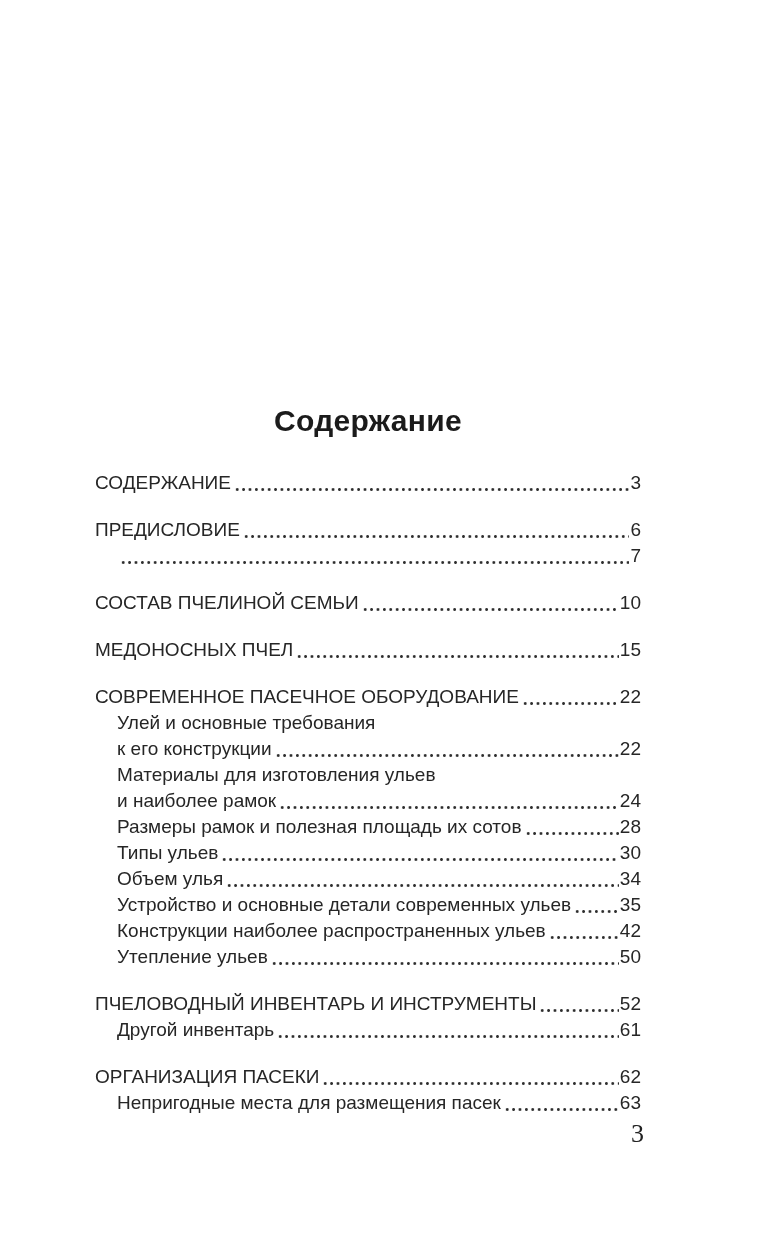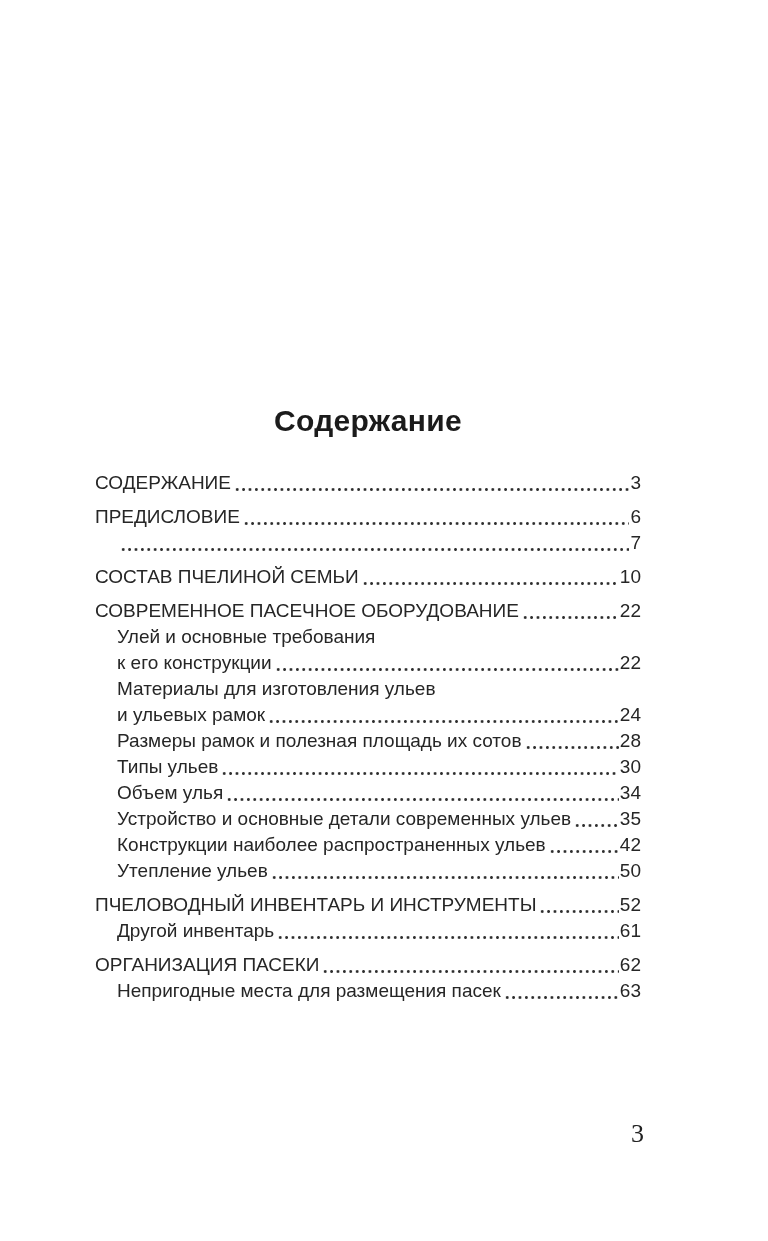--- a/index.html
+++ b/index.html
@@ -32,21 +32,21 @@
   .toc {
     position: absolute;
     left: 95px;
     top: 470px;
     width: 546px;
   }
   .toc-entry {
     font-size: 19px;
     line-height: 26px;
   }
-  .toc-entry.gap { margin-top: 8px; }
+  .toc-entry.gap { margin-top: 21px; }
   .toc-entry.sub { padding-left: 22px; }
   .toc-line {
     display: flex;
     white-space: nowrap;
   }
   .toc-label { flex: 0 0 auto; }
   .leader {
     flex: 1 1 auto;
     min-width: 14px;
     margin: 0 1px 0 3px;
@@ -95,20 +95,25 @@
         </div>
       </div>
       <div class="toc-entry gap">
         <div class="toc-line">
           <span class="toc-label">СОСТАВ ПЧЕЛИНОЙ СЕМЬИ</span>
           <span class="leader"></span>
           <span class="toc-page">10</span>
         </div>
       </div>
       <div class="toc-entry gap">
+        <div class="toc-line">
+          <span class="toc-label">МЕДОНОСНЫХ ПЧЕЛ</span>
+          <span class="leader"></span>
+          <span class="toc-page">15</span>
+        </div>
       </div>
       <div class="toc-entry gap">
         <div class="toc-line">
           <span class="toc-label">СОВРЕМЕННОЕ ПАСЕЧНОЕ ОБОРУДОВАНИЕ</span>
           <span class="leader"></span>
           <span class="toc-page">22</span>
         </div>
       </div>
       <div class="toc-entry sub">
         <div class="toc-line">
@@ -118,21 +123,21 @@
           <span class="toc-label">к его конструкции</span>
           <span class="leader"></span>
           <span class="toc-page">22</span>
         </div>
       </div>
       <div class="toc-entry sub">
         <div class="toc-line">
           <span class="toc-label">Материалы для изготовления ульев</span>
         </div>
         <div class="toc-line">
-          <span class="toc-label">и ульевых рамок</span>
+          <span class="toc-label">и наиболее рамок</span>
           <span class="leader"></span>
           <span class="toc-page">24</span>
         </div>
       </div>
       <div class="toc-entry sub">
         <div class="toc-line">
           <span class="toc-label">Размеры рамок и полезная площадь их сотов</span>
           <span class="leader"></span>
           <span class="toc-page">28</span>
         </div>

